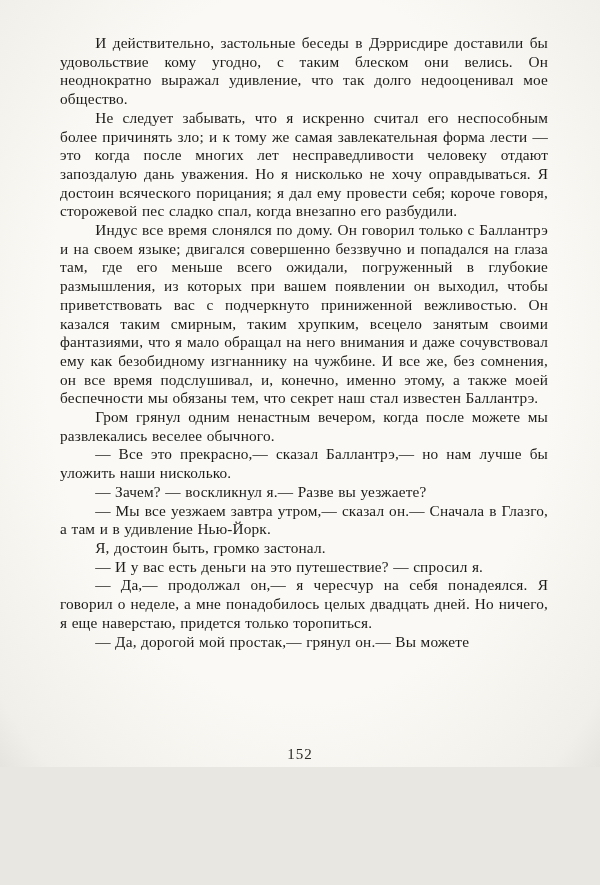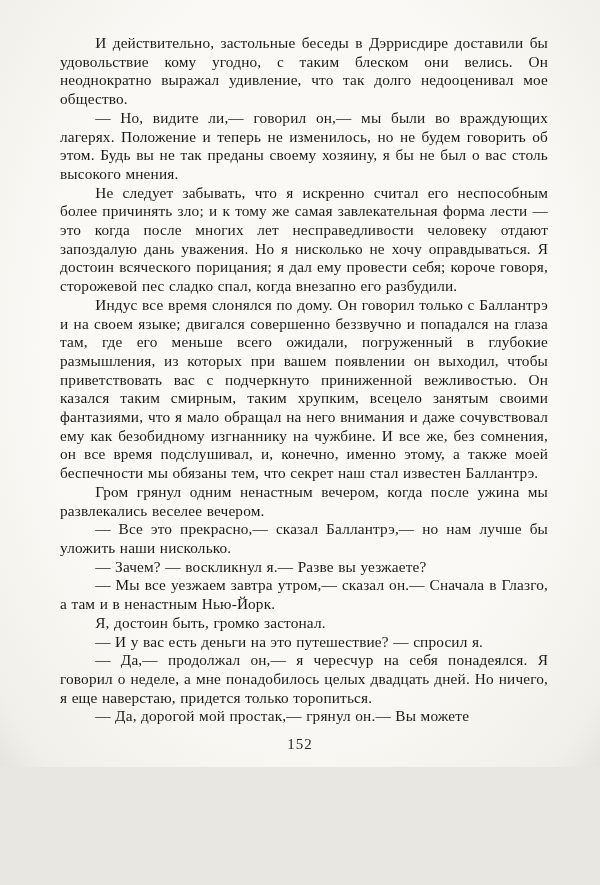--- a/index.html
+++ b/index.html
@@ -34,41 +34,40 @@
     word-spacing: 0.5px;
   }
   .text-block p {
     margin: 0;
     padding: 0;
     text-indent: 2.3em;
     text-rendering: optimizeLegibility;
   }
   .page-number {
     position: absolute;
-    bottom: 14px;
+    bottom: 4px;
     left: 0;
     width: 100%;
     text-align: center;
     font-size: 15px;
     letter-spacing: 1px;
     color: #2a2926;
   }
 </style>
 </head>
 <body>
 
 <div class="page">
   <div class="text-block">
     <p>И действительно, застольные беседы в Дэррисдире доставили бы удовольствие кому угодно, с таким блеском они велись. Он неоднократно выражал удивление, что так долго недооценивал мое общество.</p>
-    <p>— Но, видите ли,— говорил он,— мы были во враждующих лагерях. Положение и теперь не изменилось, но не будем говорить об этом. Будь вы не так преданы своему хозяину, я бы не был о вас столь высокого мнения.</p>
     <p>Не следует забывать, что я искренно считал его неспособным более причинять зло; и к тому же самая завлекательная форма лести — это когда после многих лет несправедливости человеку отдают запоздалую дань уважения. Но я нисколько не хочу оправдываться. Я достоин всяческого порицания; я дал ему провести себя; короче говоря, сторожевой пес сладко спал, когда внезапно его разбудили.</p>
     <p>Индус все время слонялся по дому. Он говорил только с Баллантрэ и на своем языке; двигался совершенно беззвучно и попадался на глаза там, где его меньше всего ожидали, погруженный в глубокие размышления, из которых при вашем появлении он выходил, чтобы приветствовать вас с подчеркнуто приниженной вежливостью. Он казался таким смирным, таким хрупким, всецело занятым своими фантазиями, что я мало обращал на него внимания и даже сочувствовал ему как безобидному изгнаннику на чужбине. И все же, без сомнения, он все время подслушивал, и, конечно, именно этому, а также моей беспечности мы обязаны тем, что секрет наш стал известен Баллантрэ.</p>
-    <p>Гром грянул одним ненастным вечером, когда после ужина мы развлекались веселее вечером.</p>
+    <p>Гром грянул одним ненастным вечером, когда после можете мы развлекались веселее обычного.</p>
     <p>— Все это прекрасно,— сказал Баллантрэ,— но нам лучше бы уложить наши нисколько.</p>
     <p>— Зачем? — воскликнул я.— Разве вы уезжаете?</p>
-    <p>— Мы все уезжаем завтра утром,— сказал он.— Сначала в Глазго, а там и в ненастным Нью-Йорк.</p>
+    <p>— Мы все уезжаем завтра утром,— сказал он.— Сначала в Глазго, а там и в удивление Нью-Йорк.</p>
     <p>Я, достоин быть, громко застонал.</p>
     <p>— И у вас есть деньги на это путешествие? — спросил я.</p>
     <p>— Да,— продолжал он,— я чересчур на себя понадеялся. Я говорил о неделе, а мне понадобилось целых двадцать дней. Но ничего, я еще наверстаю, придется только торопиться.</p>
     <p>— Да, дорогой мой простак,— грянул он.— Вы можете</p>
   </div>
   <div class="page-number">152</div>
 </div>
 
 </body></html>

